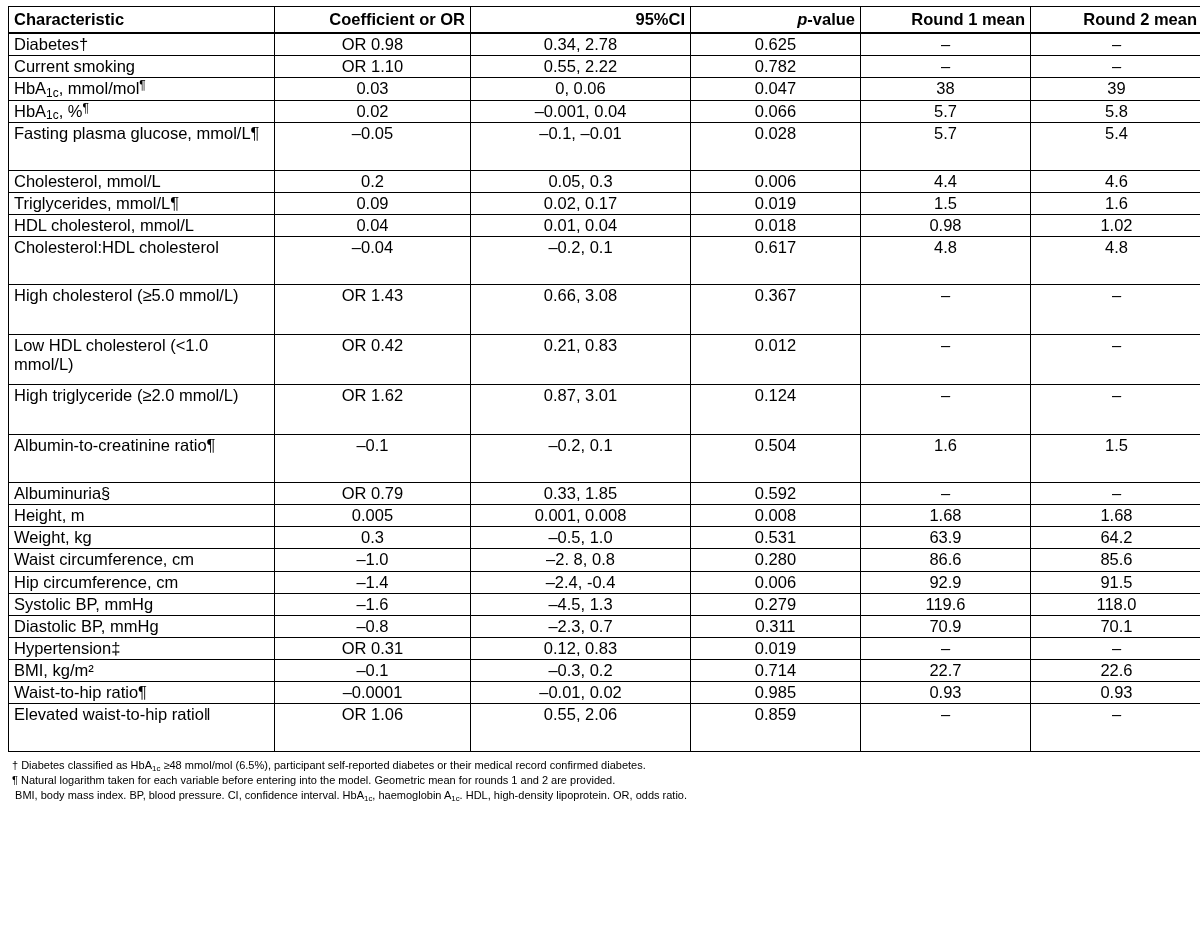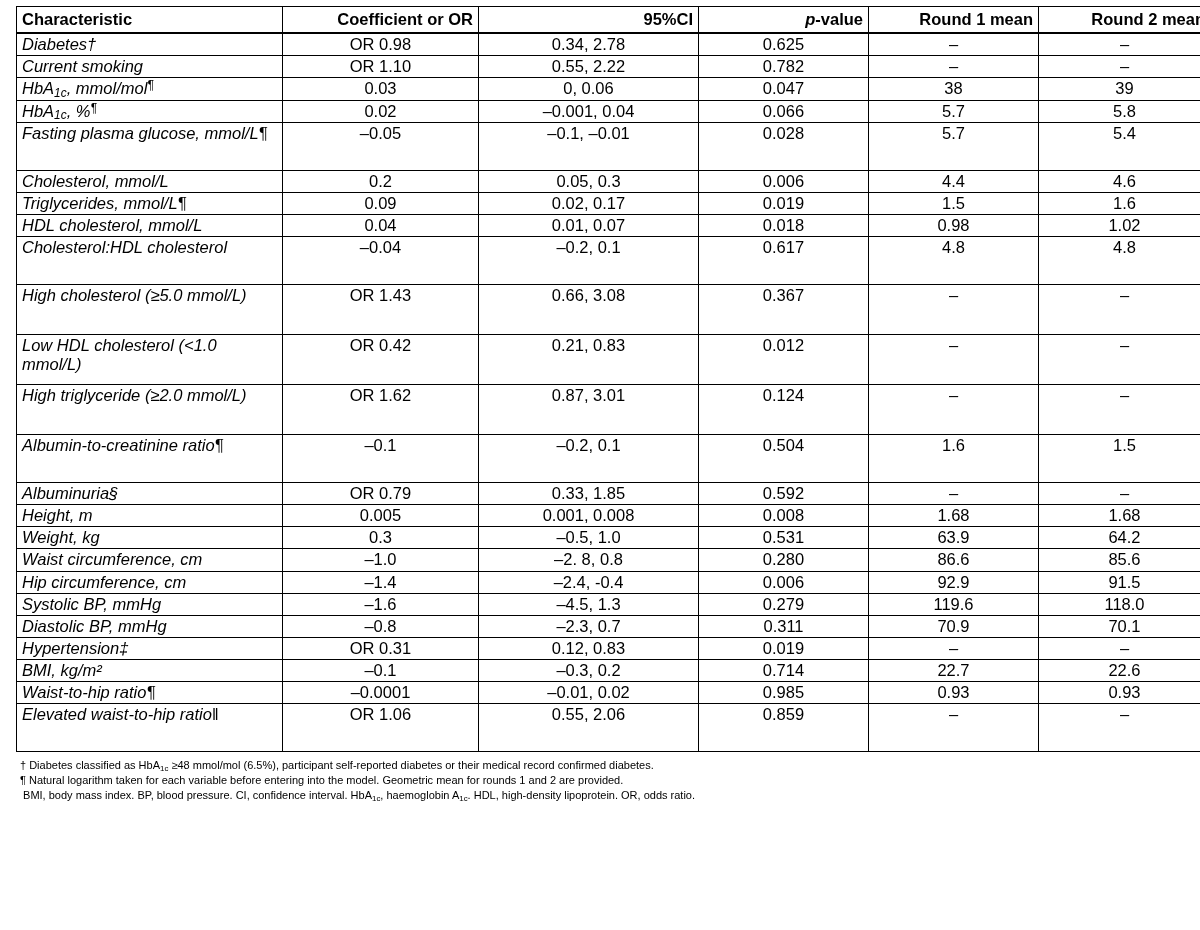--- a/index.html
+++ b/index.html
@@ -10,21 +10,20 @@
   body {
     width: 1200px;
     height: 930px;
     font-family: "Liberation Sans", sans-serif;
     color: #000000;
   }
   .page {
     width: 996px;
     box-sizing: border-box;
     padding: 6px 11px 4px 8px;
-    margin-left: 8px;
   }
   table.stats {
     border-collapse: collapse;
     width: 1184px;
     table-layout: fixed;
     font-size: 16.5px;
   }
   table.stats th, table.stats td {
     border: 1px solid #000000;
     padding: 1px 5px;
@@ -36,21 +35,20 @@
     text-align: right;
     padding-top: 3px;
     padding-bottom: 3px;
     border-bottom-width: 2px;
   }
   table.stats thead th.char-head {
     text-align: left;
   }
   table.stats tbody td.c0 {
     text-align: left;
-    font-style: italic;
   }
   table.stats tbody td.num {
     text-align: center;
   }
   col.c0 { width: 266px; }
   col.c1 { width: 196px; }
   col.c2 { width: 220px; }
   col.c3 { width: 170px; }
   col.c4 { width: 170px; }
   col.c5 { width: 172px; }
@@ -156,21 +154,21 @@
         <td class="num">0.09</td>
         <td class="num">0.02, 0.17</td>
         <td class="num">0.019</td>
         <td class="num">1.5</td>
         <td class="num">1.6</td>
       </tr>
 
       <tr>
         <td class="c0">HDL cholesterol, mmol/L</td>
         <td class="num">0.04</td>
-        <td class="num">0.01, 0.07</td>
+        <td class="num">0.01, 0.04</td>
         <td class="num">0.018</td>
         <td class="num">0.98</td>
         <td class="num">1.02</td>
       </tr>
 
       <tr class="tall1">
         <td class="c0">Cholesterol:HDL cholesterol</td>
         <td class="num">–0.04</td>
         <td class="num">–0.2, 0.1</td>
         <td class="num">0.617</td>

